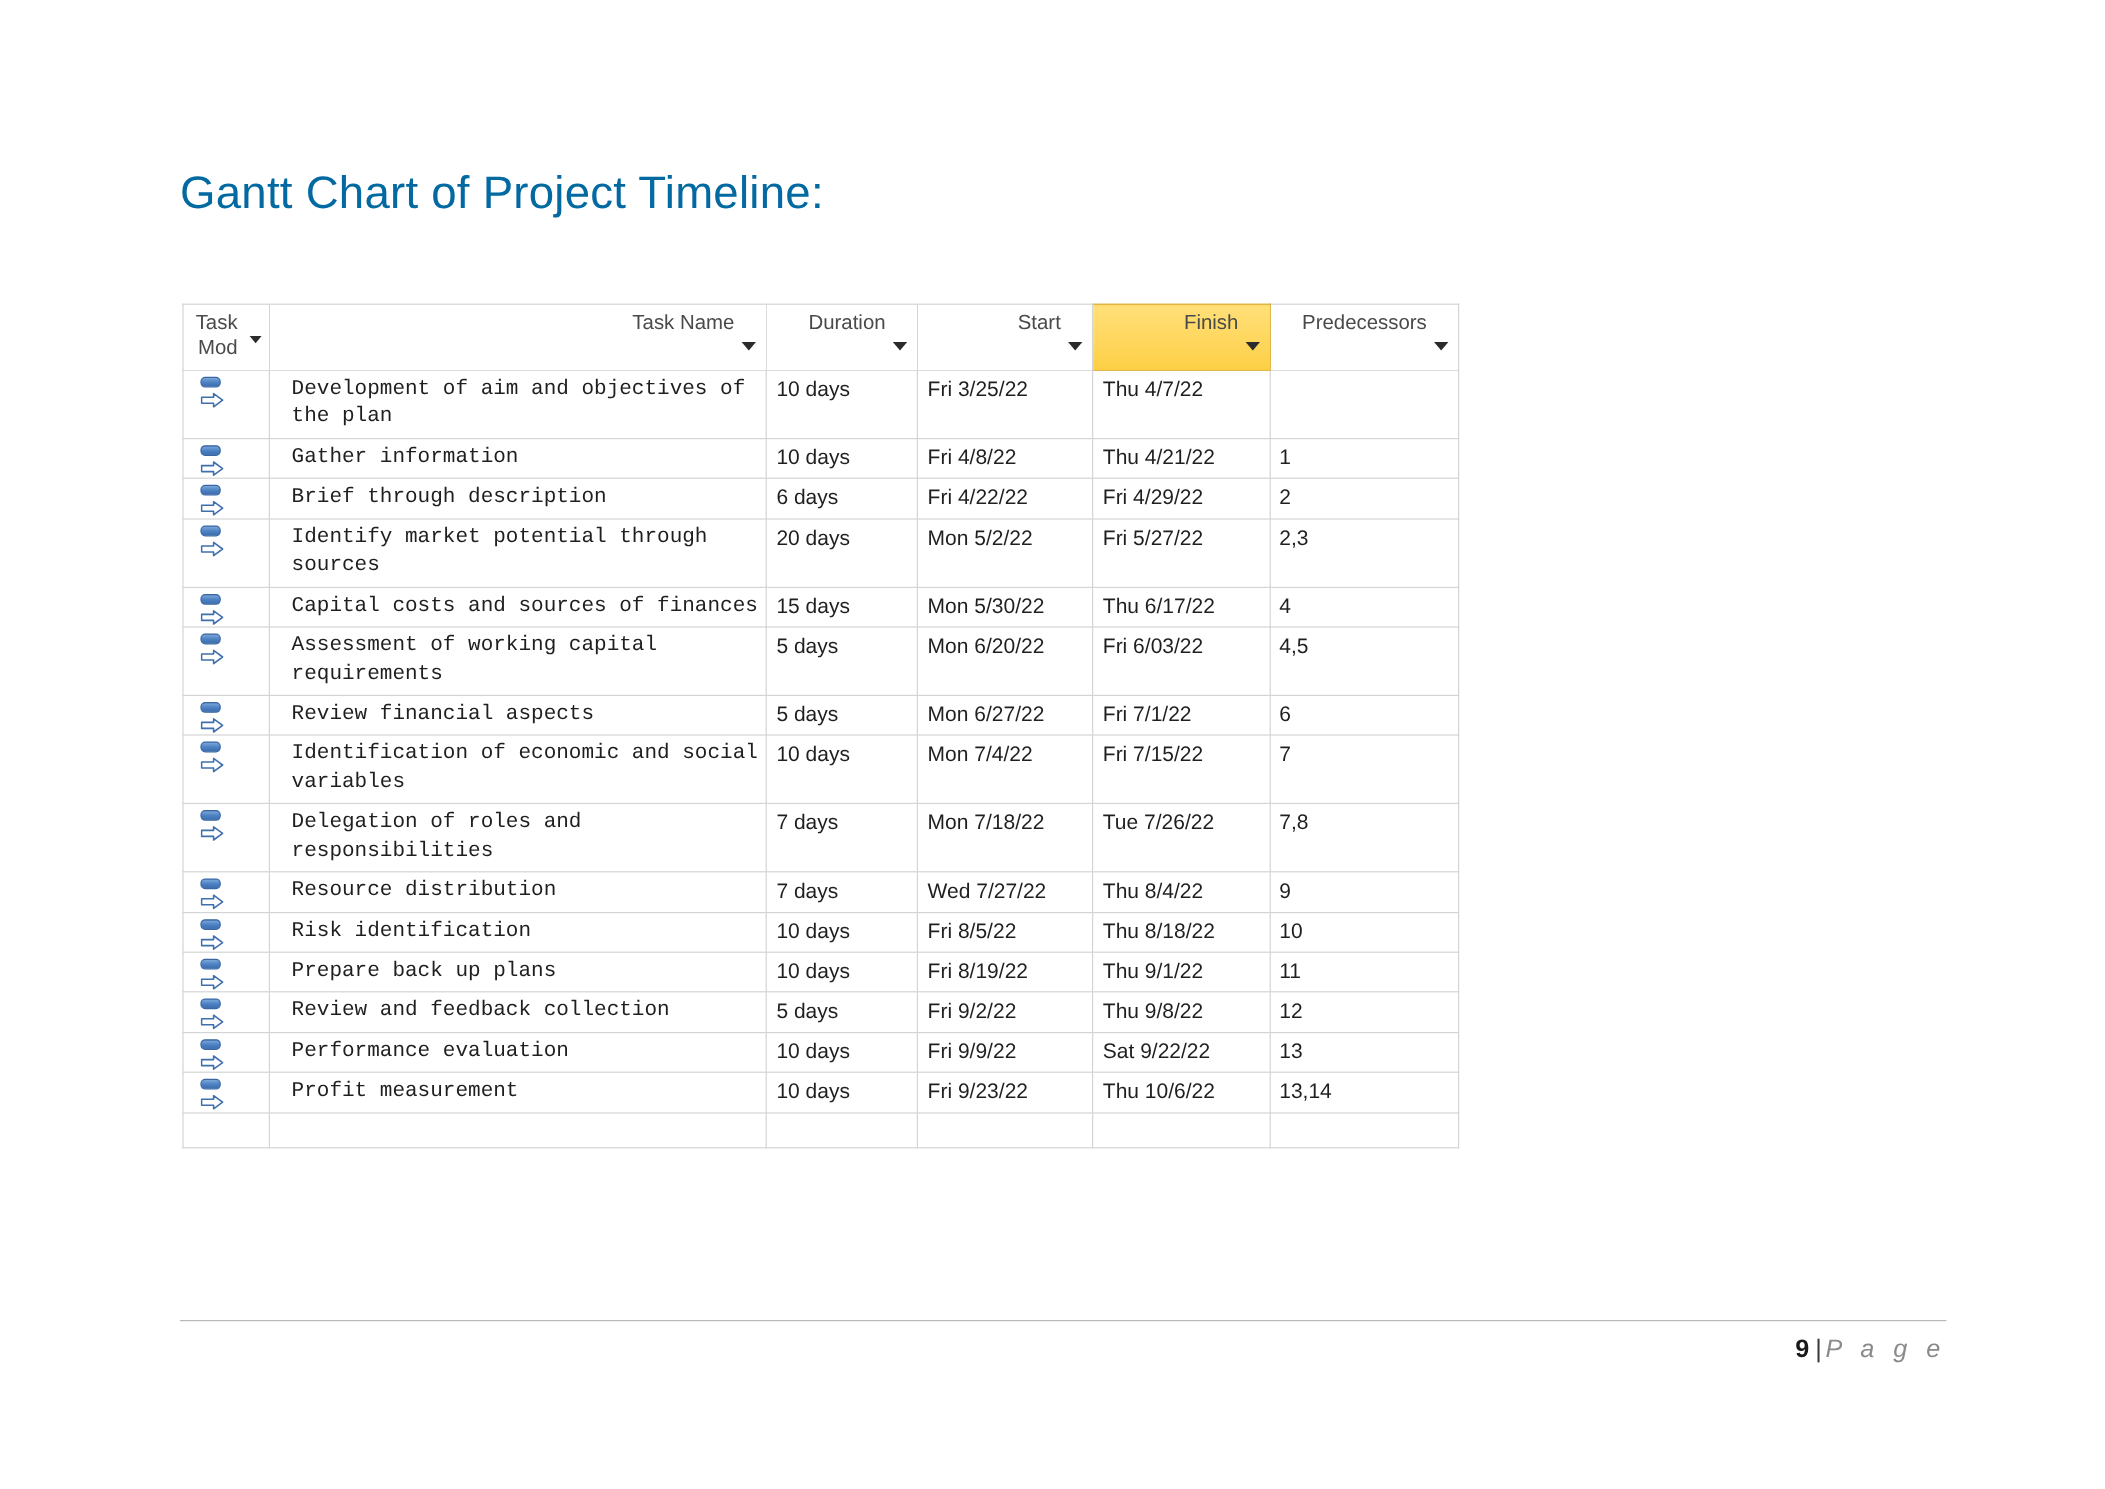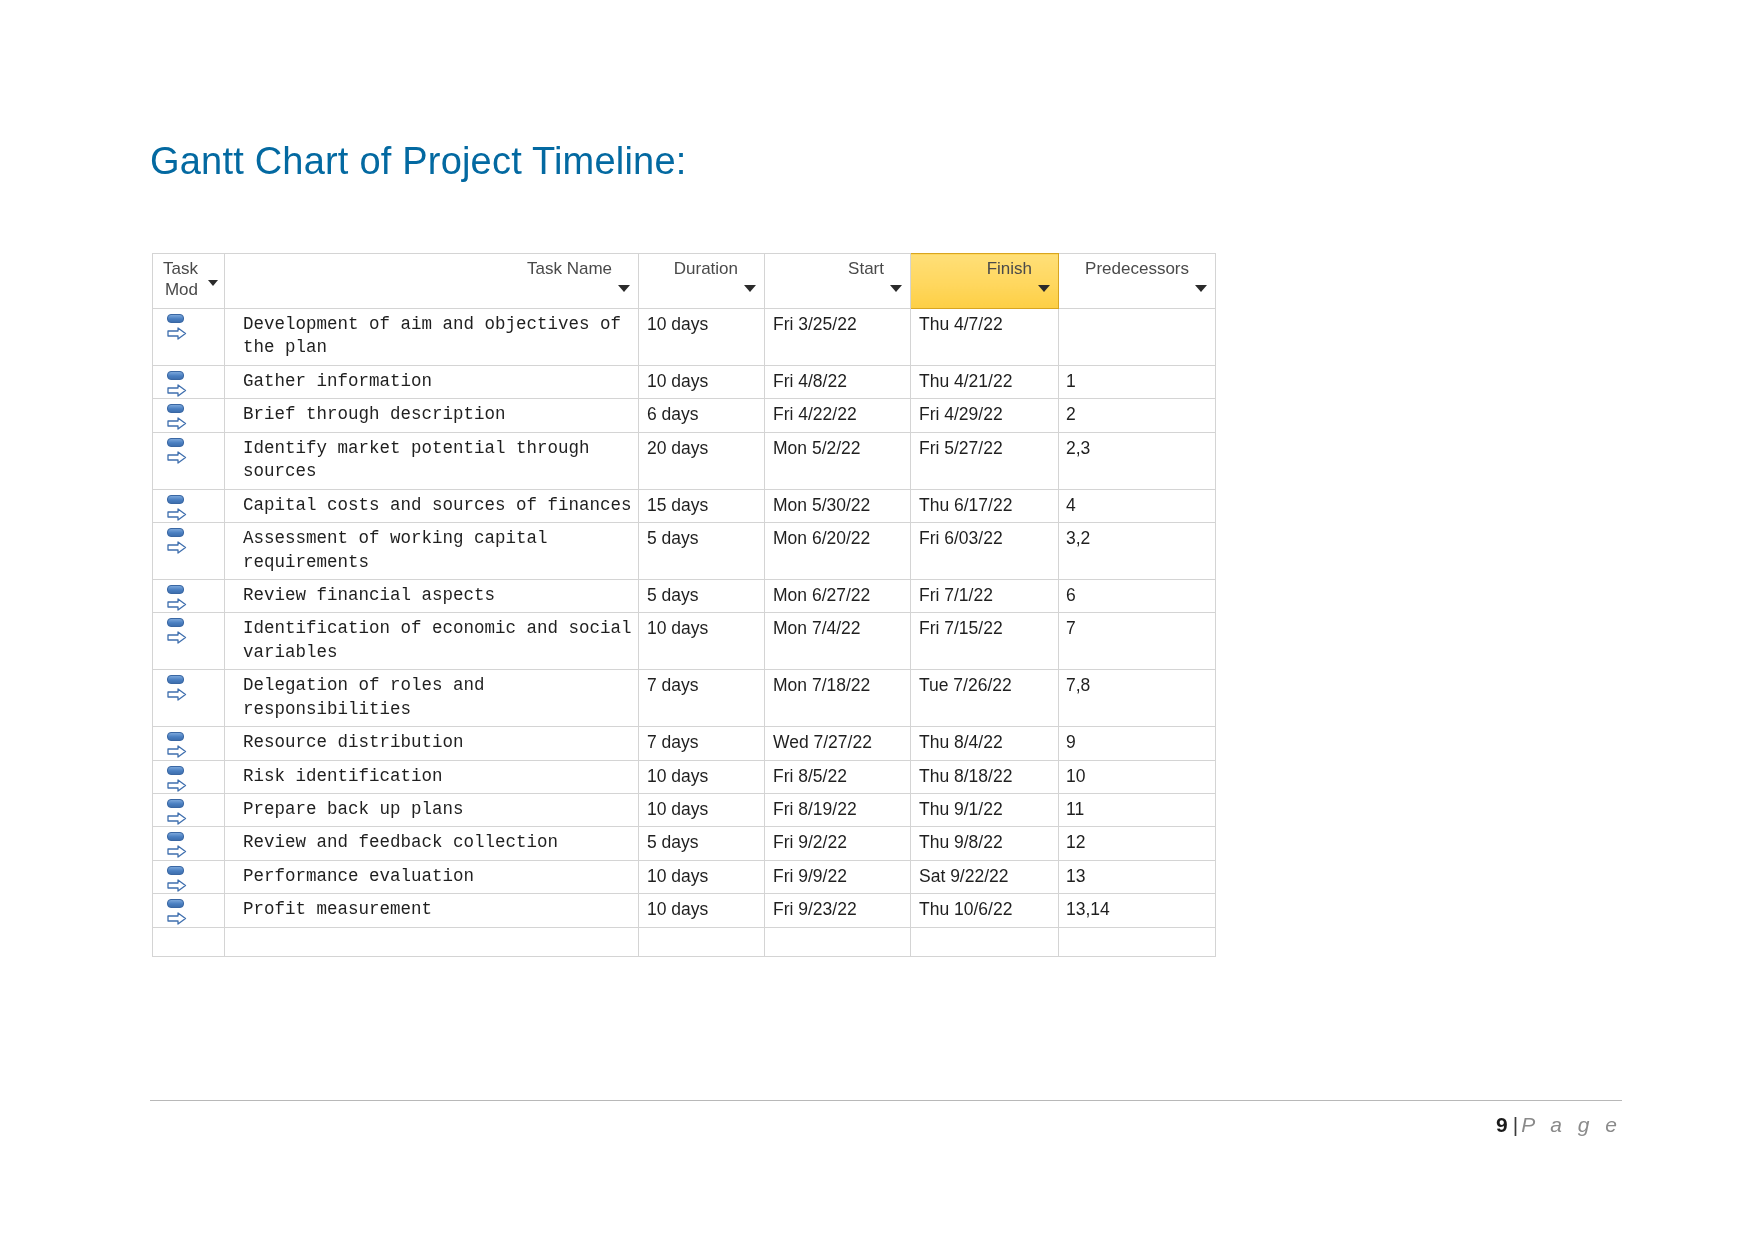--- a/index.html
+++ b/index.html
@@ -360,21 +360,21 @@
             <td class="cell-dur">
               <span class="cell">5 days</span>
             </td>
             <td class="cell-start">
               <span class="cell">Mon 6/20/22</span>
             </td>
             <td class="cell-finish">
               <span class="cell">Fri 6/03/22</span>
             </td>
             <td class="cell-pred">
-              <span class="cell">3,2</span>
+              <span class="cell">4,5</span>
             </td>
           </tr>
           <tr>
             <td class="cell-mod">
               <span class="taskmode-icon">
                 <span class="bar"></span>
                 <span class="arrow"><svg width="20" height="14" viewBox="0 0 20 14">
                     <path d="M1 4 H11 V1 L18.5 6.5 L11 12 V9 H1 Z" fill="#ffffff" stroke="#3f6fae" stroke-width="1.3" stroke-linejoin="round"></path>
                   </svg></span>
               </span>

